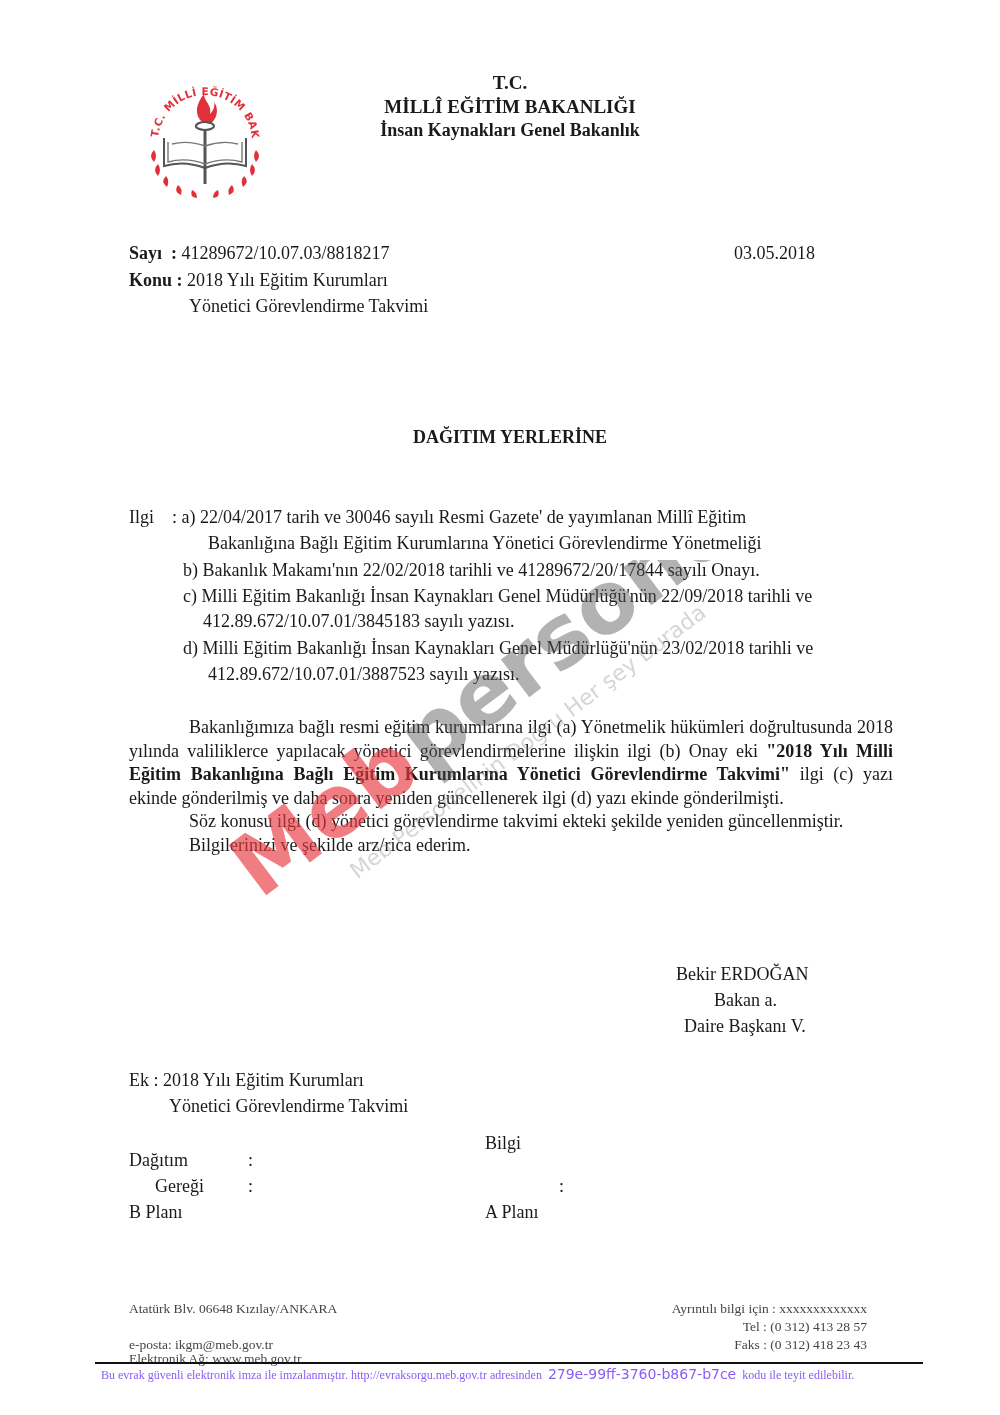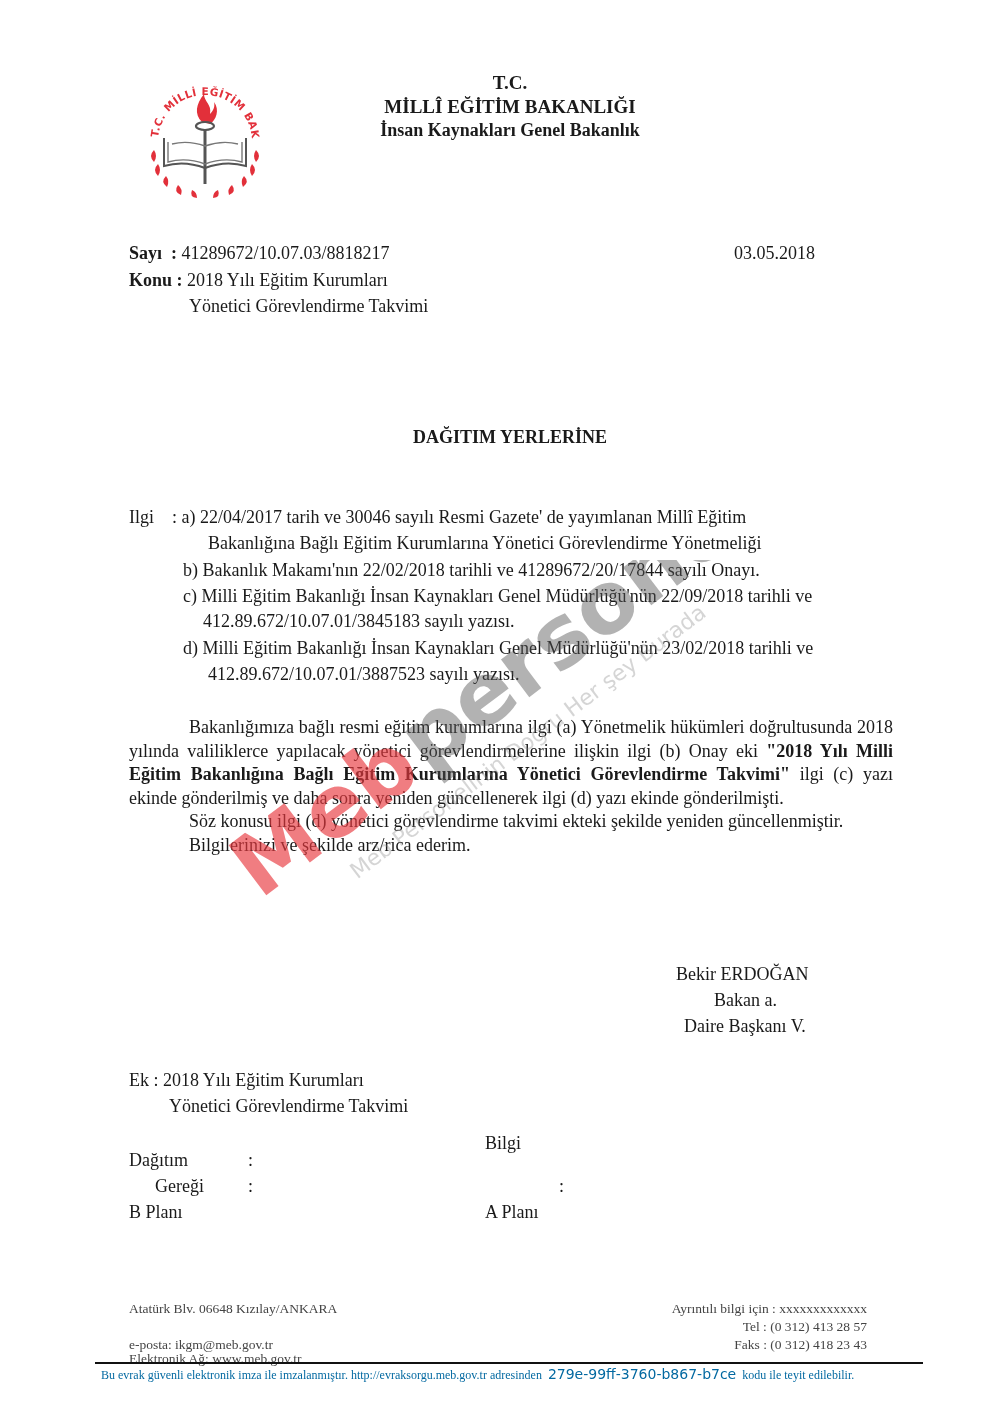--- a/index.html
+++ b/index.html
@@ -14,21 +14,21 @@
     .hdr2 { top: 96px; font-size: 19px; }
     .hdr3 { top: 120px; font-size: 18px; }
     .line { font-size: 18px; white-space: nowrap; }
     .b { font-weight: bold; }
     .title { left: 0; width: 1020px; text-align: center; top: 427px; font-size: 18px; font-weight: bold; }
     .para { left: 129px; width: 764px; font-size: 18px; line-height: 23.5px; text-align: justify; }
     .para p { margin: 0; }
     .indent { text-indent: 60px; }
     .foot { font-size: 13.5px; color: #444; white-space: nowrap; }
     .rule { left: 95px; width: 828px; top: 1362px; height: 2px; background: #111; }
-    .verify { left: 101px; top: 1366px; font-size: 12px; white-space: nowrap; color: #0369a1; }
+    .verify { left: 101px; top: 1366px; font-size: 12px; white-space: nowrap; color: #8b5cf6; }
     .verify .code { font-family: "DejaVu Sans", sans-serif; font-size: 14px; }
     .wm { pointer-events: none; }
   </style>
 </head>
 <body>
 
 <svg class="abs logo" viewBox="0 0 130 130">
   <defs>
     <path id="arc" d="M 18 70 A 47 47 0 1 1 112 70"></path>
   </defs>

